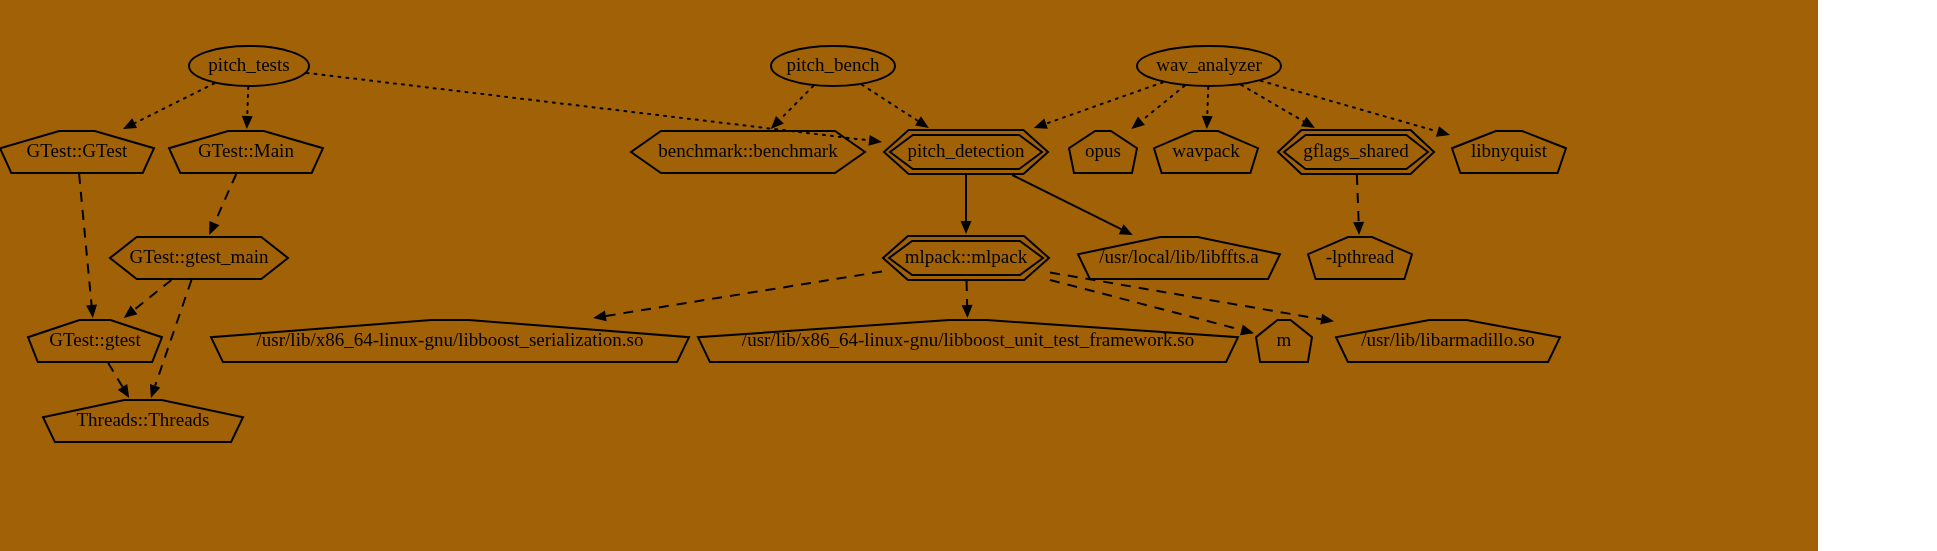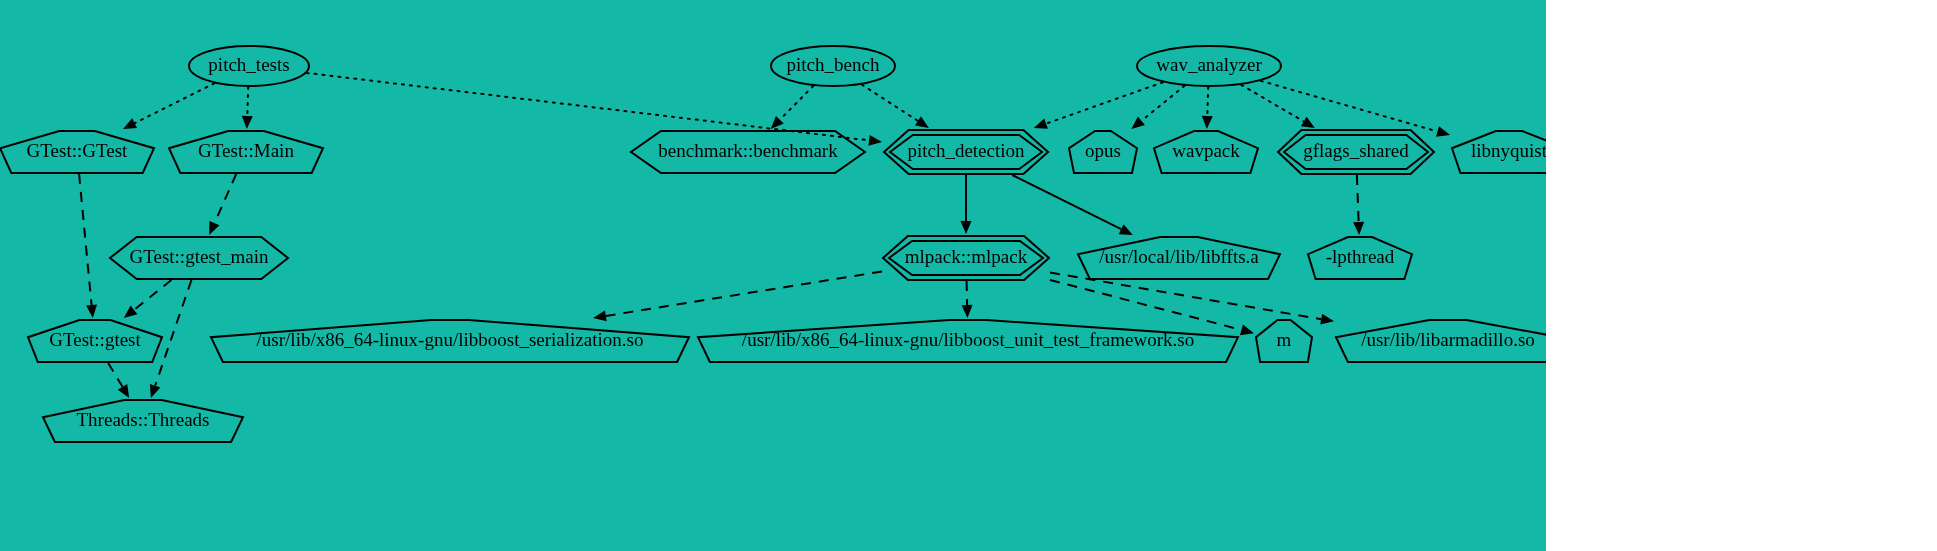--- a/index.html
+++ b/index.html
@@ -3,23 +3,23 @@
 <meta charset="utf-8">
 <title>CMake target dependency graph</title>
 <style>
   html, body {
     margin: 0;
     padding: 0;
     background: #ffffff;
   }
   #graph-root {
     position: relative;
-    width: 1546px;
+    width: 1818px;
     height: 551px;
-    background: #14b8a6;
+    background: #a16207;
     overflow: hidden;
     font-family: "Liberation Serif", "DejaVu Serif", serif;
     text-align: right;
   }
   svg#graph-svg {
     display: block;
     width: 1937px;
     height: 551px;
   }
   .node-shape {

